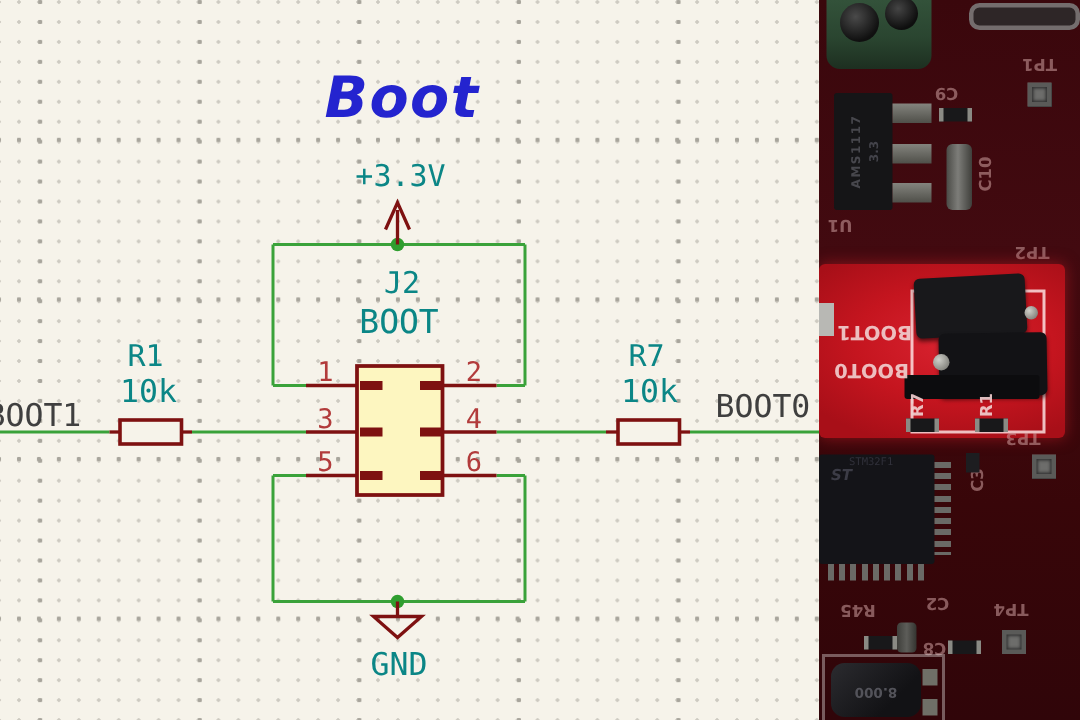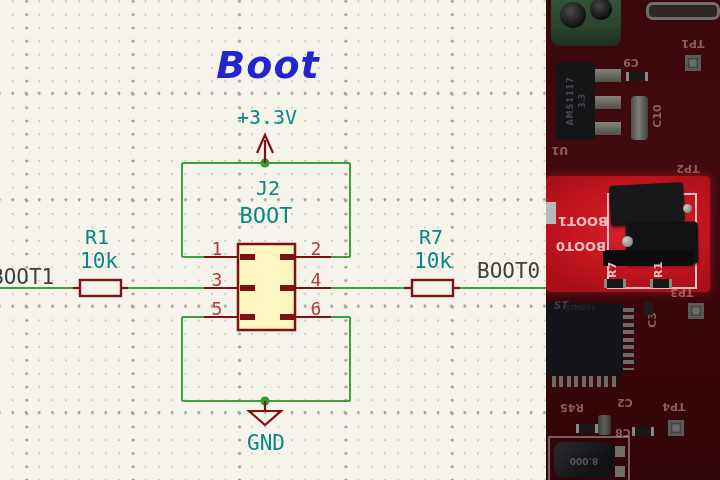--- a/index.html
+++ b/index.html
@@ -210,21 +210,21 @@
     <div class="pad" style="left:142px; top:303px;"></div>
 
     <div class="ph-label v" style="left:106px; top:320px;">C3</div>
     <div style="left:98px; top:302px; width:9px; height:13px; background:#1d1d20;"></div>
 
     <div style="left:0; top:303px; width:77px; height:73px; background:#141418; border-radius:2px;"></div>
     <div style="left:77px; top:308px; width:11px; height:62px;
                 background:repeating-linear-gradient(180deg,#6a6a66 0 4px, transparent 4px 7.5px);"></div>
     <div style="left:6px; top:376px; width:64px; height:11px;
                 background:repeating-linear-gradient(90deg,#6a6a66 0 4px, transparent 4px 7.5px);"></div>
-    <div style="left:8px; top:300px; font:italic bold 10px 'DejaVu Sans',sans-serif; color:#3c3c46;">ST</div>
+    <div style="left:8px; top:312px; font:italic bold 10px 'DejaVu Sans',sans-serif; color:#3c3c46;">ST</div>
     <div style="left:8px; top:304px; font:7px 'DejaVu Sans Mono',monospace; color:#30303a;margin-left:12px;">STM32F1</div>
 
     <div class="ph-label" style="left:26px; top:407px;">R45</div>
     <div class="ph-label" style="left:79px; top:402px;">C2</div>
     <div class="ph-label" style="left:77px; top:432px;">C8</div>
     <div style="left:52px; top:415px; width:13px; height:20px; border-radius:3px;
                 background:linear-gradient(90deg,#3e3e3a,#5d5d59 50%,#343430);"></div>
     <div class="chipres" style="left:30px; top:424px;"></div>
     <div class="chipres" style="left:86px; top:427px;"></div>
 

